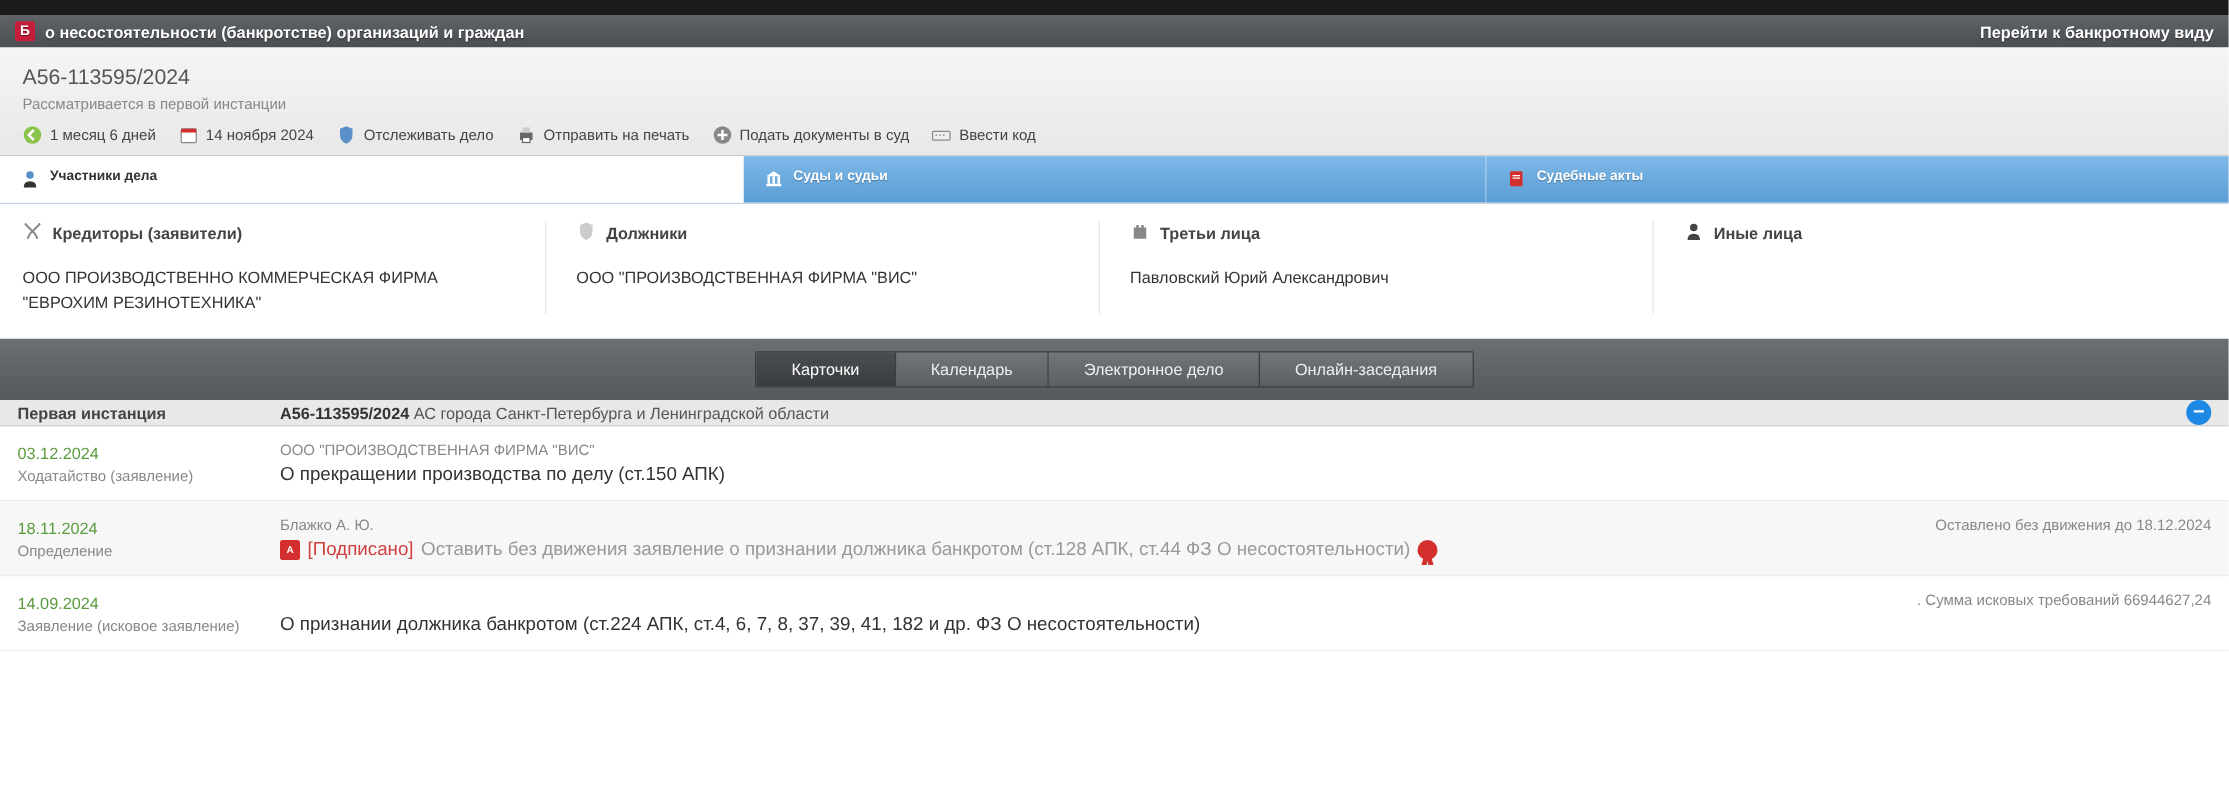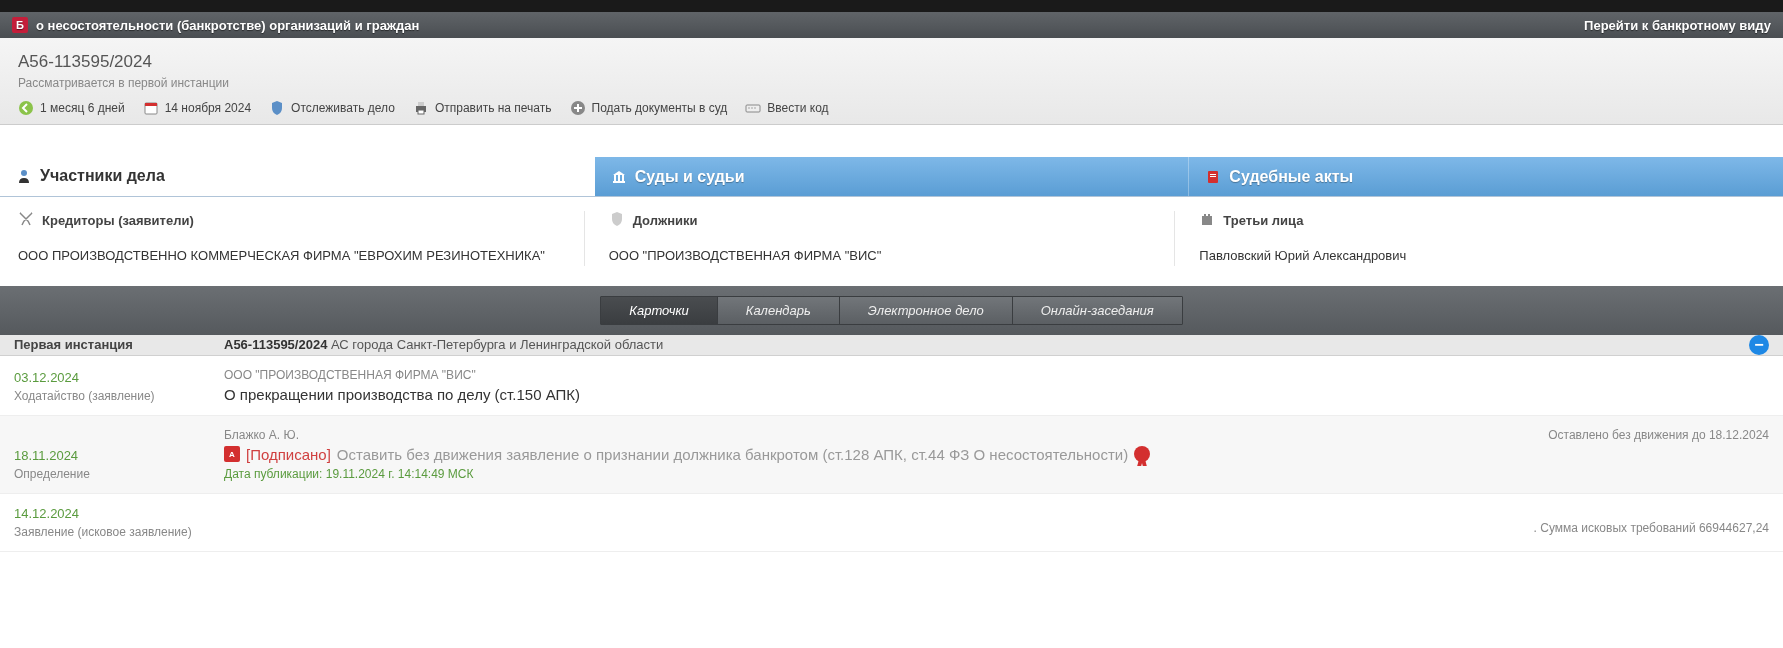--- a/index.html
+++ b/index.html
@@ -32,24 +32,23 @@
   border-bottom: 1px solid #ccc;
 }
 .case-no { font-size: 17px; color: #555; margin-bottom: 4px; }
 .case-status { font-size: 12px; color: #888; margin-bottom: 10px; }
 .toolbar { display: flex; gap: 18px; align-items: flex-end; flex-wrap: wrap; }
 .tool-item { display: flex; align-items: center; gap: 6px; font-size: 12px; color: #444; cursor: pointer; }
 .tool-item .ico { display: inline-flex; width: 16px; height: 16px; align-items: center; justify-content: center; }
 
 .tabs { display: flex; border-bottom: 1px solid #b0c4d8; }
 .tab {
-  flex: 1; padding: 10px 16px; display: flex; align-items: center; gap: 8px;
-  font-size: 16px; font-weight: bold; cursor: pointer;
+  flex: 1; padding: 10px 16px; display: flex; align-items: flex-start; gap: 8px;
+  font-size: 11px; font-weight: bold; cursor: pointer;
   border-right: 1px solid rgba(255,255,255,0.3);
-  margin-top: 32px;
 }
 .tab:last-child { border-right: none; }
 .tab.active { background: #fff; color: #333; border-bottom: 1px solid #fff; }
 .tab.inactive {
   background: linear-gradient(to bottom, #7eb8e8, #5a9dd4);
   color: #fff; text-shadow: 0 1px 1px rgba(0,0,0,0.3);
 }
 .tab .tico { width: 16px; height: 16px; display: inline-flex; }
 
 .parties { display: flex; padding: 14px 18px 20px; gap: 10px; }
@@ -57,21 +56,21 @@
 .party-col:first-child { padding-left: 0; }
 .party-col:last-child { border-right: none; }
 .party-head { display: flex; align-items: center; gap: 8px; font-weight: bold; font-size: 13px; color: #444; margin-bottom: 16px; }
 .party-body { font-size: 13px; color: #333; line-height: 1.5; }
 
 .subtabs-wrap {
   background: linear-gradient(to bottom, #6b6f73, #55595d);
   padding: 10px 0;
   display: flex; justify-content: center;
 }
-.subtabs { display: flex; border: 1px solid #3a3d40; border-radius: 1px; overflow: hidden; font-style: italic; }
+.subtabs { display: flex; border: 1px solid #3a3d40; border-radius: 1px; overflow: hidden; }
 .subtab {
   padding: 6px 28px; font-size: 13px; color: #eee; cursor: pointer;
   background: linear-gradient(to bottom, #72767a, #5b5f63);
   border-right: 1px solid #3a3d40;
 }
 .subtab:last-child { border-right: none; }
 .subtab.active { background: linear-gradient(to bottom, #4a4d50, #3a3d40); color: #fff; }
 
 .instance-row {
   background: #e8e8e8; border-bottom: 1px solid #d0d0d0;
@@ -235,20 +234,30 @@
   </div>
   <div class="party-col">
     <div class="party-head">
       <span><svg viewBox="0 0 16 16" width="16" height="16">
             <path d="M3 5h2v-2h2v2h2v-2h2v2h2v9h-10z" fill="#888"></path>
           </svg></span>
       <span>Третьи лица</span>
     </div>
     <div class="party-body">Павловский Юрий Александрович</div>
   </div>
+  <div class="party-col">
+    <div class="party-head">
+      <span><svg viewBox="0 0 16 16" width="16" height="16">
+            <circle cx="8" cy="5" r="3" fill="#444"></circle>
+            <path d="M3 15 Q3 10 8 10 Q13 10 13 15 Z" fill="#444"></path>
+          </svg></span>
+      <span>Иные лица</span>
+    </div>
+    <div class="party-body"></div>
+  </div>
 </div>
 
 <div class="subtabs-wrap">
   <div class="subtabs">
     <div class="subtab active">Карточки</div>
     <div class="subtab">Календарь</div>
     <div class="subtab">Электронное дело</div>
     <div class="subtab">Онлайн-заседания</div>
   </div>
 </div>
@@ -281,26 +290,26 @@
   </div>
   <div class="body">
     <div class="right-note">Оставлено без движения до 18.12.2024</div>
     <div class="auth">Блажко А. Ю.</div>
     <div class="title">
       <span class="pdf-ico">A</span>
       <span class="signed">[Подписано]</span>
       <span class="gray">Оставить без движения заявление о признании должника банкротом (ст.128 АПК, ст.44 ФЗ О несостоятельности)</span>
       <span class="seal"></span>
     </div>
-    <div class="pubdate">Дата публикации: 19.11.2024 г. 14:14:49 МСК</div>
   </div>
 </div>
 
 <div class="entry">
   <div class="left">
-    <div class="date">14.12.2024</div>
+    <div class="date">14.09.2024</div>
     <div class="etype">Заявление (исковое заявление)</div>
   </div>
   <div class="body">
     <div class="right-note">. Сумма исковых требований 66944627,24</div>
     <div class="auth">&nbsp;</div>
+    <div class="title">О признании должника банкротом (ст.224 АПК, ст.4, 6, 7, 8, 37, 39, 41, 182 и др. ФЗ О несостоятельности)</div>
   </div>
 </div>
 
 </body></html>

